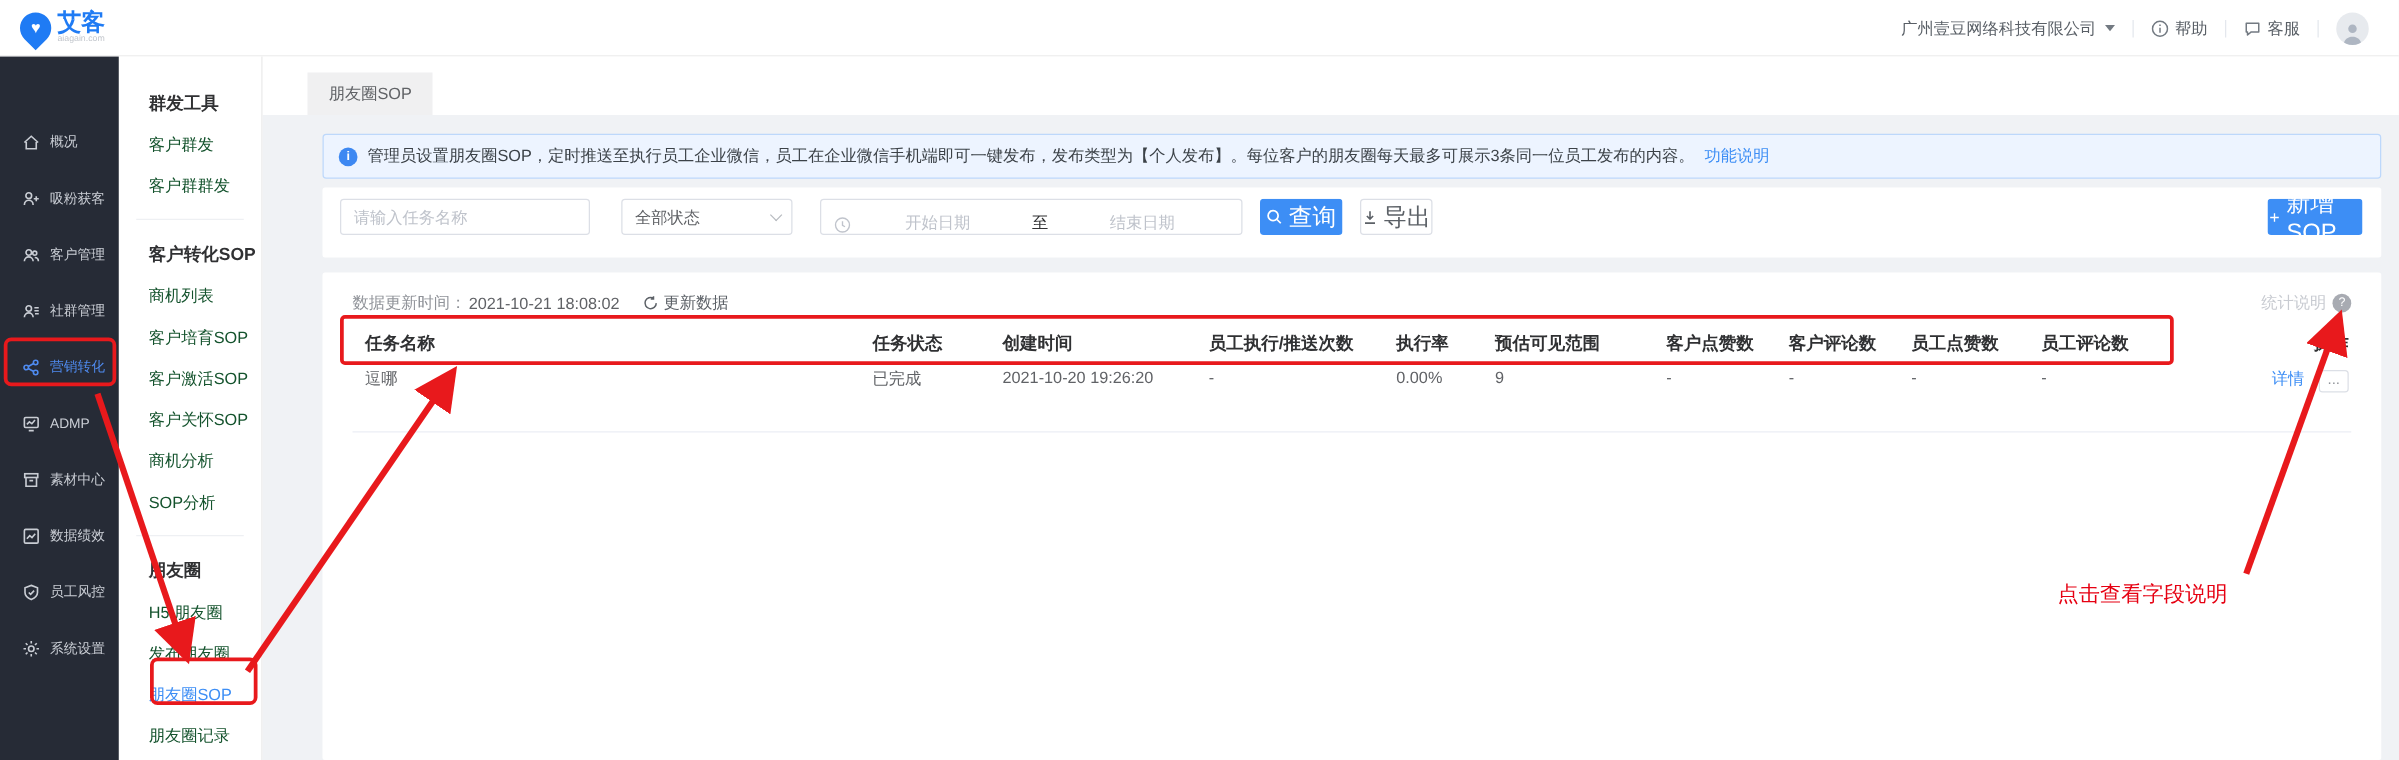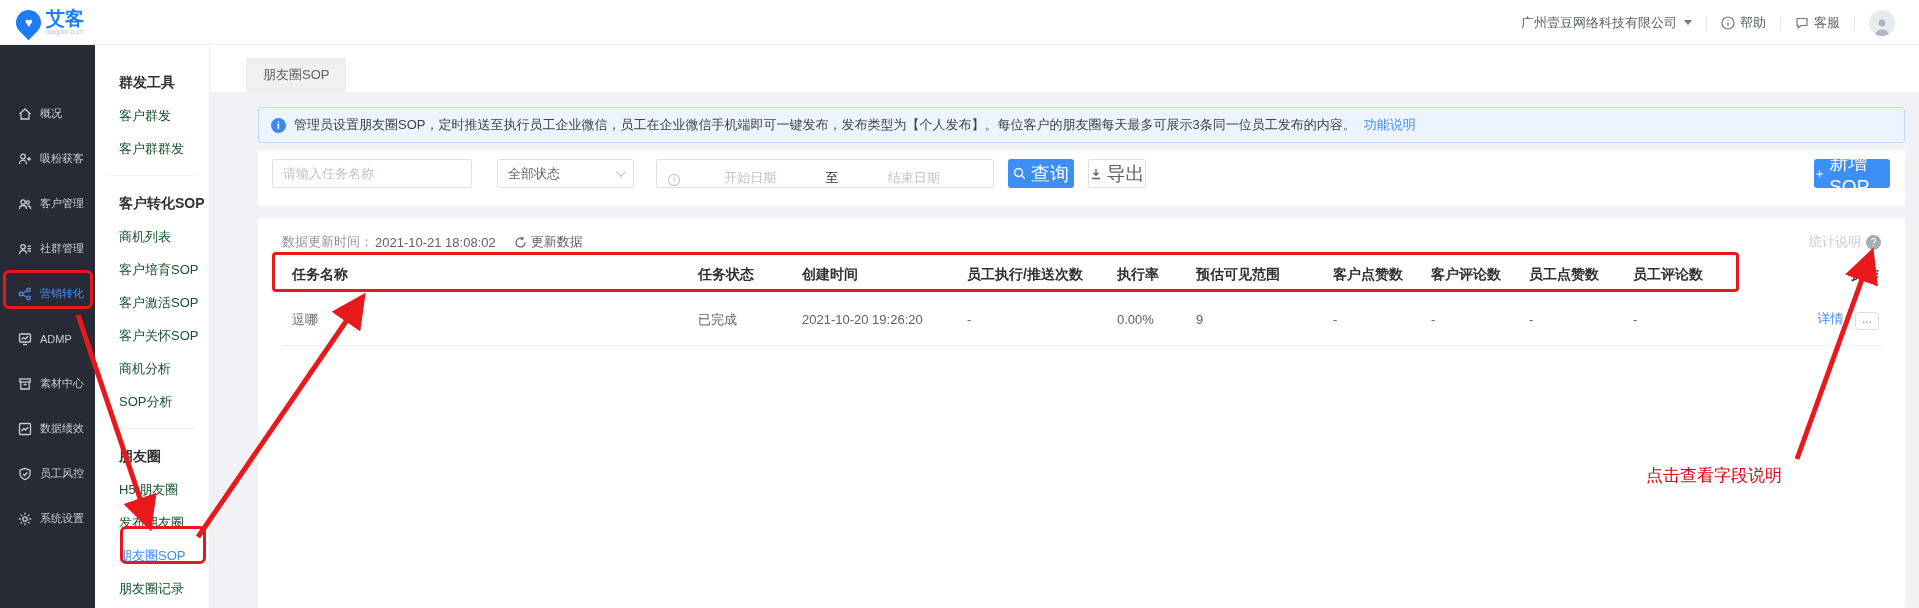--- a/index.html
+++ b/index.html
@@ -84,21 +84,21 @@
   .meta .lbl { color:#909399; }
   .meta .time { color:#606266; margin-left:2px; }
   .meta .refresh { color:#5c6167; margin-left:18px; display:flex; align-items:center; gap:4px; cursor:pointer; }
   .stats { position:absolute; right:0; top:0; display:flex; align-items:center; gap:5px;
     color:#c8cbd1; font-size:13px; cursor:pointer; }
   .q-ico { width:15px; height:15px; border-radius:50%; background:#a8abb2; color:#fff; font-size:10px;
     display:inline-flex; align-items:center; justify-content:center; }
 
   .thead { margin-top:5px; height:38px; display:flex; align-items:center; font-size:14px;
     font-weight:700; color:#303133; }
-  .trow { height:52px; display:flex; align-items:center; font-size:13px; color:#606266;
+  .trow { height:52px; display:flex; font-size:13px; color:#606266;
     border-bottom:1px solid #ebeef5; }
   .c { padding-left:10px; flex:0 0 auto; overflow:hidden; white-space:nowrap; }
   .c1{width:406px;} .c2{width:104px;} .c3{width:165px;} .c4{width:150px;} .c5{width:79px;}
   .c6{width:137px;} .c7{width:98px;} .c8{width:98px;} .c9{width:104px;} .c10{width:104px;}
   .cop { flex:1 1 auto; text-align:right; padding-right:2px; }
   .detail-link { color:#3d8ef5; cursor:pointer; }
   .more-btn { display:inline-block; margin-left:8px; width:24px; height:18px; line-height:12px;
     border:1px solid #dcdfe6; border-radius:3px; color:#909399; text-align:center; cursor:pointer;
     font-size:12px; }
 

